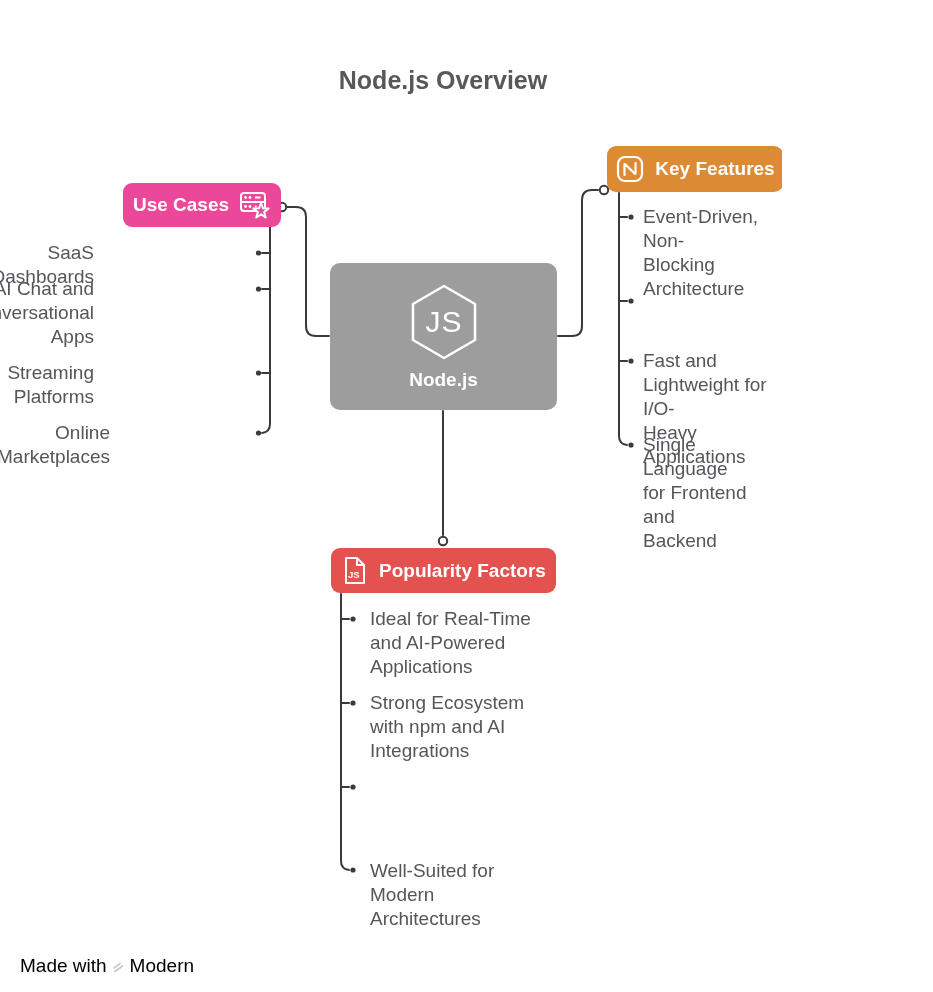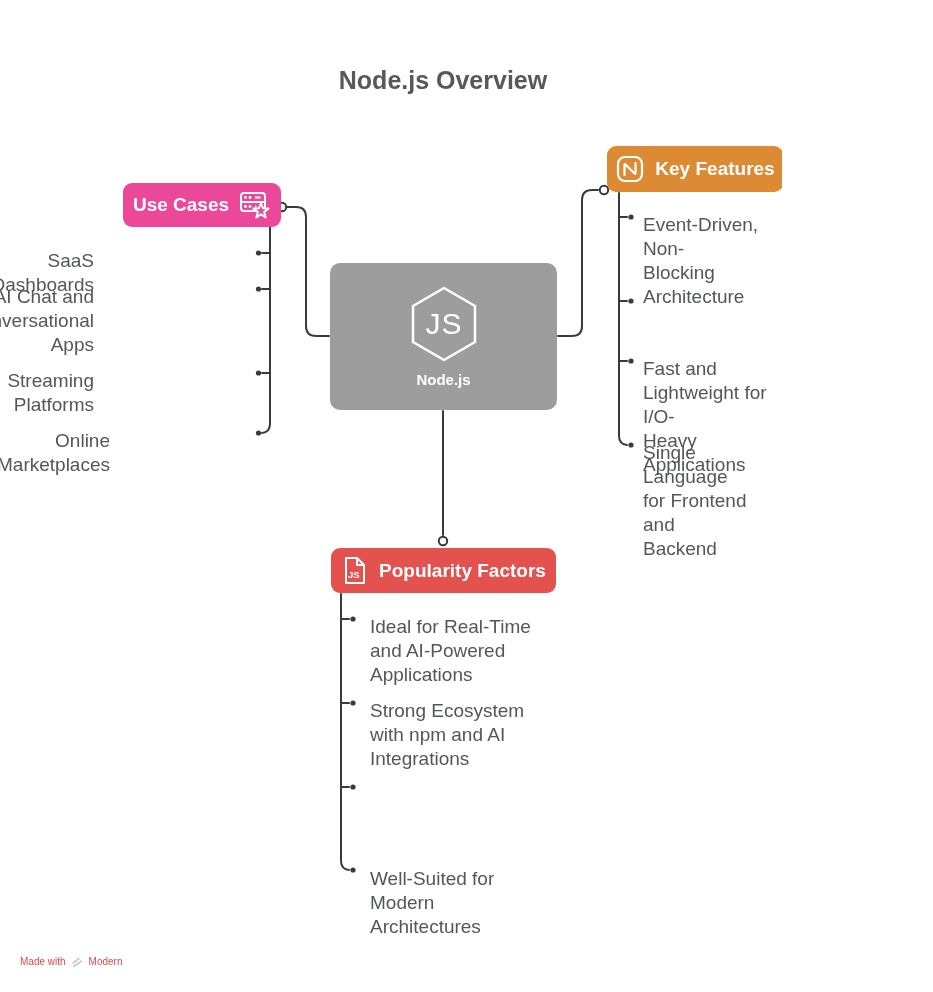--- a/index.html
+++ b/index.html
@@ -7,25 +7,25 @@
           font-family:"Liberation Sans",sans-serif;overflow:hidden;}
   .title{position:absolute;left:243px;top:66px;width:400px;margin:0;
          text-align:center;font-size:25px;font-weight:bold;color:#57585b;}
   .wires{position:absolute;left:0;top:0;}
   .branch{position:absolute;display:flex;align-items:center;justify-content:center;
           gap:10px;border-radius:9px;color:#fff;font-weight:bold;font-size:19px;}
   .branch .lbl{white-space:nowrap;}
   .center-node{position:absolute;left:330px;top:263px;width:227px;height:147px;
                background:#9d9d9d;border-radius:10px;display:flex;flex-direction:column;
                align-items:center;justify-content:center;gap:4px;color:#fff;}
-  .center-node .lbl{font-size:15px;font-weight:bold;}
-  .item{position:absolute;font-size:19px;line-height:24px;color:#54565a;white-space:pre-line;margin-top:8px;}
+  .center-node .lbl{font-size:19px;font-weight:bold;}
+  .item{position:absolute;font-size:19px;line-height:24px;color:#54565a;white-space:pre-line;}
   .item.right-align{text-align:right;}
   .watermark{position:absolute;left:20px;top:955px;display:flex;align-items:center;gap:5px;
-             font-size:10px;color:#ef4444;}
+             font-size:19px;color:#000000;}
   .gid{position:absolute;left:788px;top:903px;width:84px;text-align:center;line-height:1;}
   .gid-main{display:flex;align-items:baseline;justify-content:center;color:#1c2b4a;}
   .gid-g{font-size:17px;font-weight:bold;}
   .gid-rest{font-size:11px;font-weight:bold;letter-spacing:.6px;}
   .gid-id{font-size:13.5px;font-weight:bold;color:#41b6d9;}
   .gid-reg{font-size:6px;position:relative;top:-6px;}
   .gid-tag{margin-top:3px;display:flex;align-items:center;gap:3px;
            font-size:5px;font-weight:bold;letter-spacing:.4px;color:#1c2b4a;white-space:nowrap;}
   .gid-tag::before,.gid-tag::after{content:"";height:1px;background:#1c2b4a;flex:1;}
 </style>

